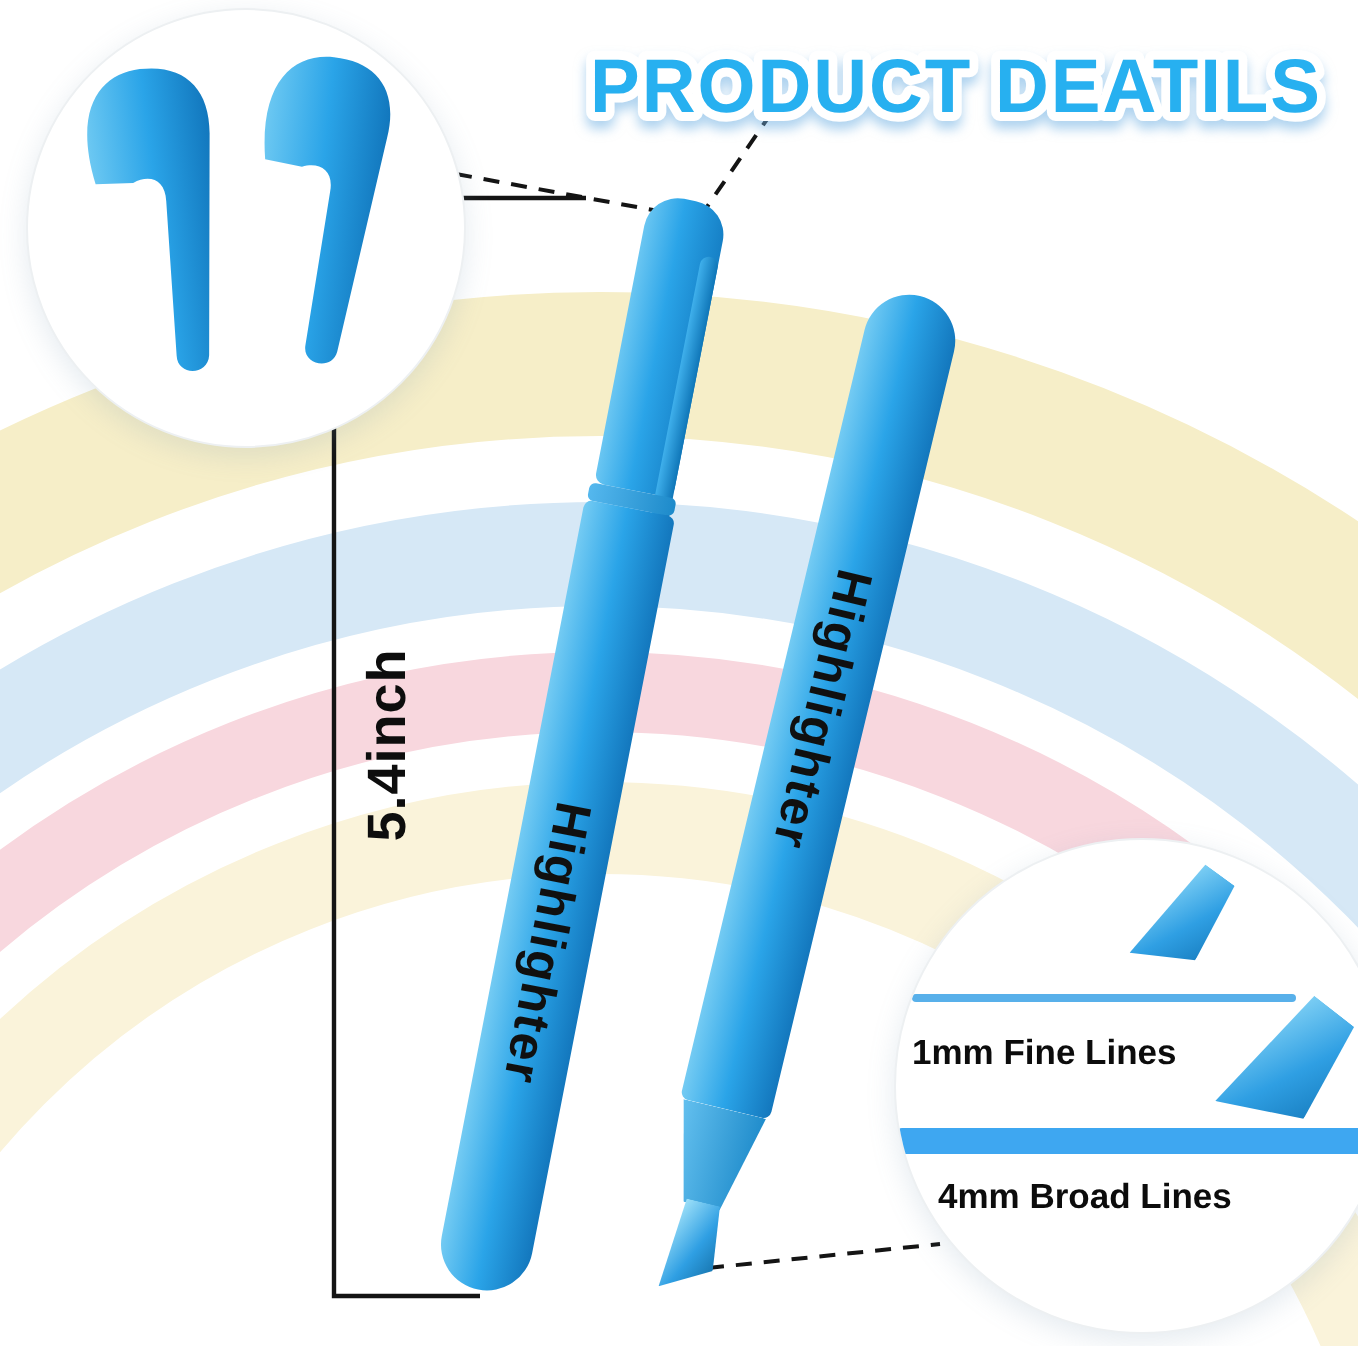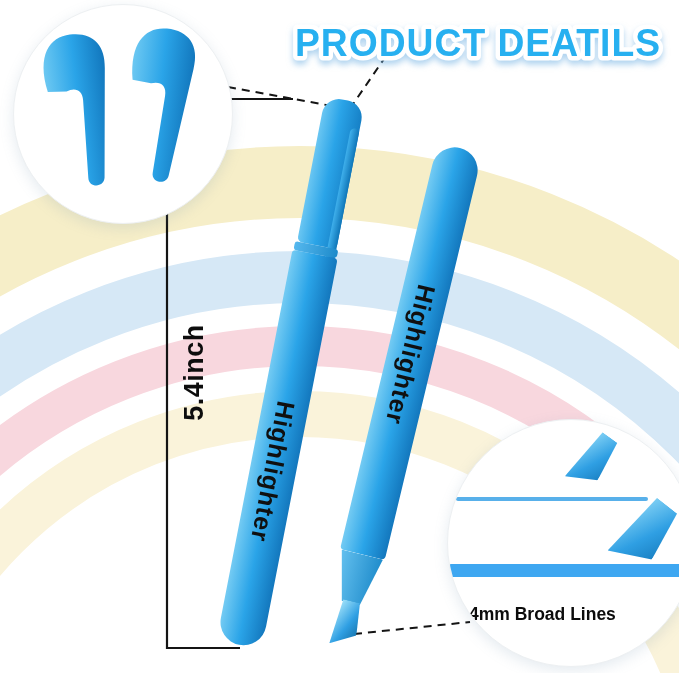--- a/index.html
+++ b/index.html
@@ -77,21 +77,21 @@
                 clip-path:polygon(20% 0,80% 0,100% 72%,4% 100%);
                 background:linear-gradient(115deg,#8ed9f8,#2f9fe3 55%,#1478ba);
                 transform:rotate(36deg); }
   .broad-tip-zoom { position:absolute; left:176px; top:78px; width:42px; height:72px;
                 clip-path:polygon(20% 0,80% 0,100% 72%,4% 100%);
                 background:linear-gradient(115deg,#8ed9f8,#2f9fe3 55%,#1478ba);
                 transform:rotate(38deg); }
   .tip-label { position:absolute; font-size:17.5px; font-weight:bold; color:#0c0c0c;
                white-space:nowrap; }
   .label-fine  { left:8px;  top:96px; }
-  .label-broad { left:21px; top:184px; }
+  .label-broad { left:21px; top:168px; }
 
   
   svg.title-svg { position:absolute; left:278px; top:10px; z-index:5;
                   filter:drop-shadow(0 4px 3px rgba(110,175,225,.55)); }
   svg.title-svg text {
     font-family:"Liberation Sans", sans-serif; font-weight:bold;
   }
 </style>
 </head>
 <body>
@@ -143,20 +143,21 @@
       </g>
       <g transform="translate(106,18) scale(0.85) rotate(6 45 95)">
         <path fill="url(#clipGrad)" d="M 12 70 C 4 25, 22 6, 46 6 C 72 6, 86 22, 82 50 L 66 178 C 64 190, 46 188, 47 176 L 52 85 C 53 72, 44 68, 34 72 Z"></path>
       </g>
     </svg>
   </div>
 
   <div class="callout circle-tips">
     <div class="fine-tip-zoom"></div>
     <div class="fine-line"></div>
+    <div class="tip-label label-fine">1mm Fine Lines</div>
     <div class="broad-tip-zoom"></div>
     <div class="broad-line"></div>
     <div class="tip-label label-broad">4mm Broad Lines</div>
   </div>
 
   <svg class="title-svg" width="400" height="64" viewBox="0 0 400 64">
     <text x="200" y="46" text-anchor="middle" font-size="38" letter-spacing="1" fill="#27b0f0" stroke="#ffffff" stroke-width="9" stroke-linejoin="round" paint-order="stroke fill" textLength="366" lengthAdjust="spacingAndGlyphs">PRODUCT DEATILS</text>
   </svg>
 
 </div>

